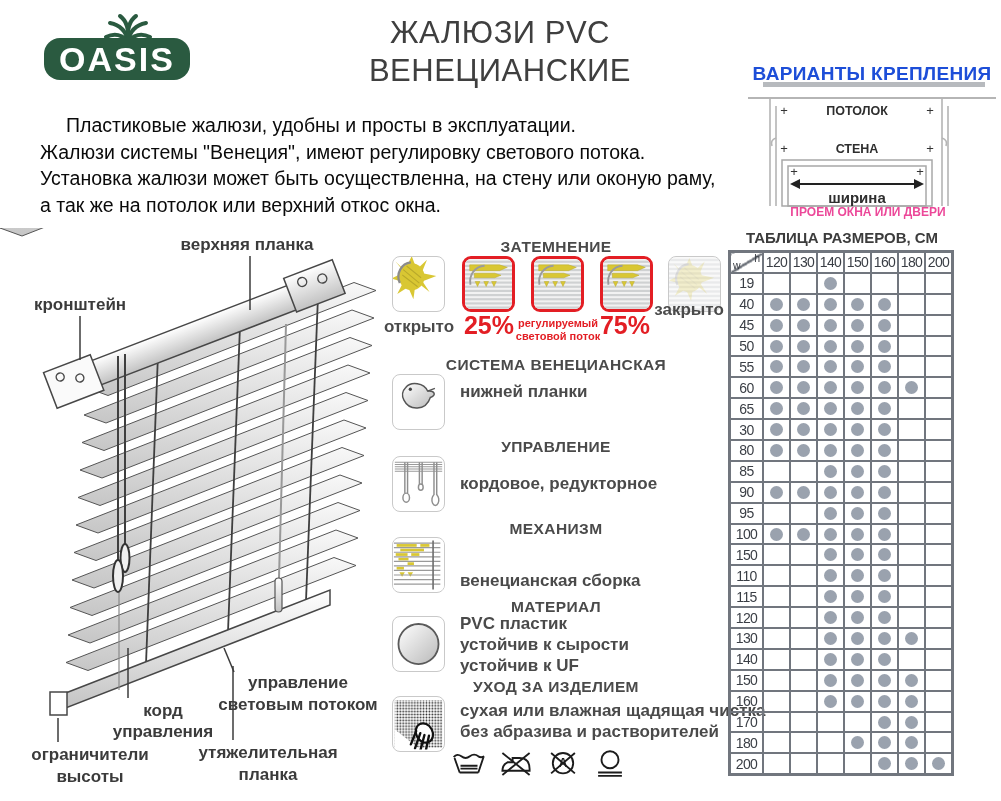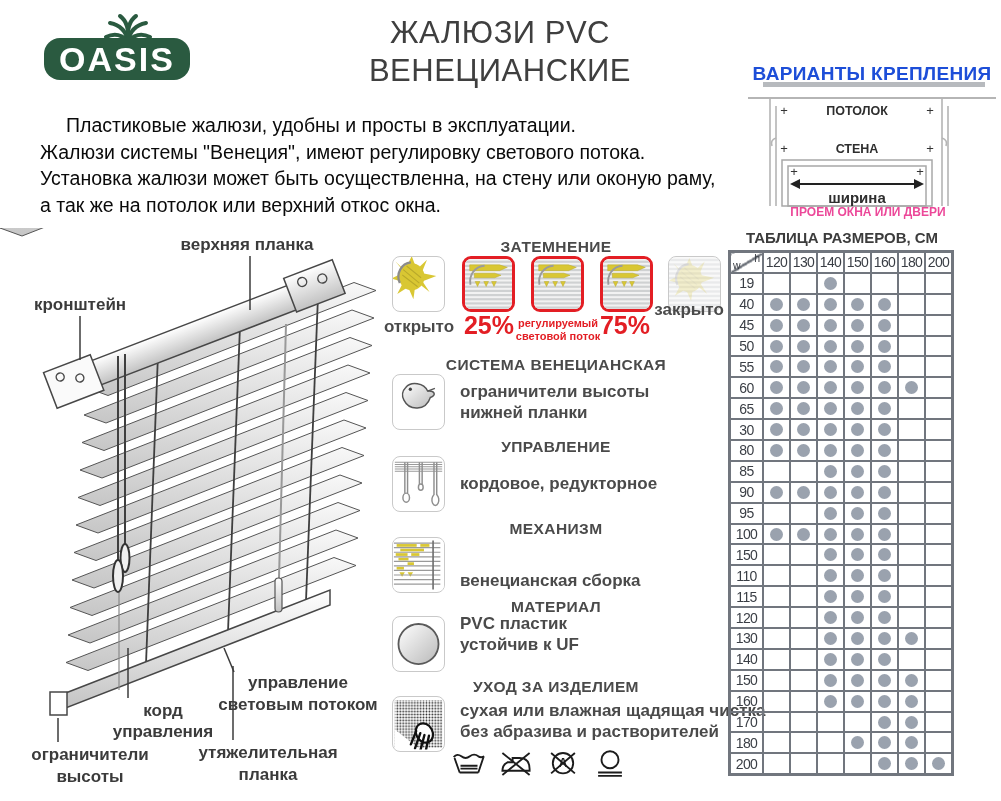--- a/index.html
+++ b/index.html
@@ -338,21 +338,20 @@
   <div class="abs dim-pct" style="left:594px;top:311px;width:62px">75%</div>
   <div class="abs dim-label" style="left:648px;top:300px;width:82px">закрыто</div>
 
   <div class="abs sec-title" style="top:356px">СИСТЕМА ВЕНЕЦИАНСКАЯ</div>
   <div class="abs icon-box" style="left:392px;top:374px">
     <svg viewBox="0 0 56 56">
         <use href="#sym-stopper"></use>
       </svg>
     </div>
   <div class="abs feat-text" style="left:460px;top:381px">
-    <div>ограничители высоты</div>
     <div>нижней планки</div>
   </div>
 
   <div class="abs sec-title" style="top:438px">УПРАВЛЕНИЕ</div>
   <div class="abs icon-box" style="left:392px;top:456px">
     <svg viewBox="0 0 56 56">
         <use href="#sym-cords"></use>
       </svg>
     </div>
   <div class="abs feat-text" style="left:460px;top:473px">
@@ -370,20 +369,21 @@
   </div>
 
   <div class="abs sec-title" style="top:598px">МАТЕРИАЛ</div>
   <div class="abs icon-box" style="left:392px;top:616px">
     <svg viewBox="0 0 56 56">
         <use href="#sym-disc"></use>
       </svg>
     </div>
   <div class="abs feat-text" style="left:460px;top:613px">
     <div>PVC пластик</div>
+    <div>устойчив к сырости</div>
     <div>устойчив к UF</div>
   </div>
 
   <div class="abs sec-title" style="top:678px">УХОД ЗА ИЗДЕЛИЕМ</div>
   <div class="abs icon-box" style="left:392px;top:696px">
     <svg viewBox="0 0 56 56">
         <use href="#sym-care"></use>
       </svg>
     </div>
   <div class="abs feat-text" style="left:460px;top:700px">

